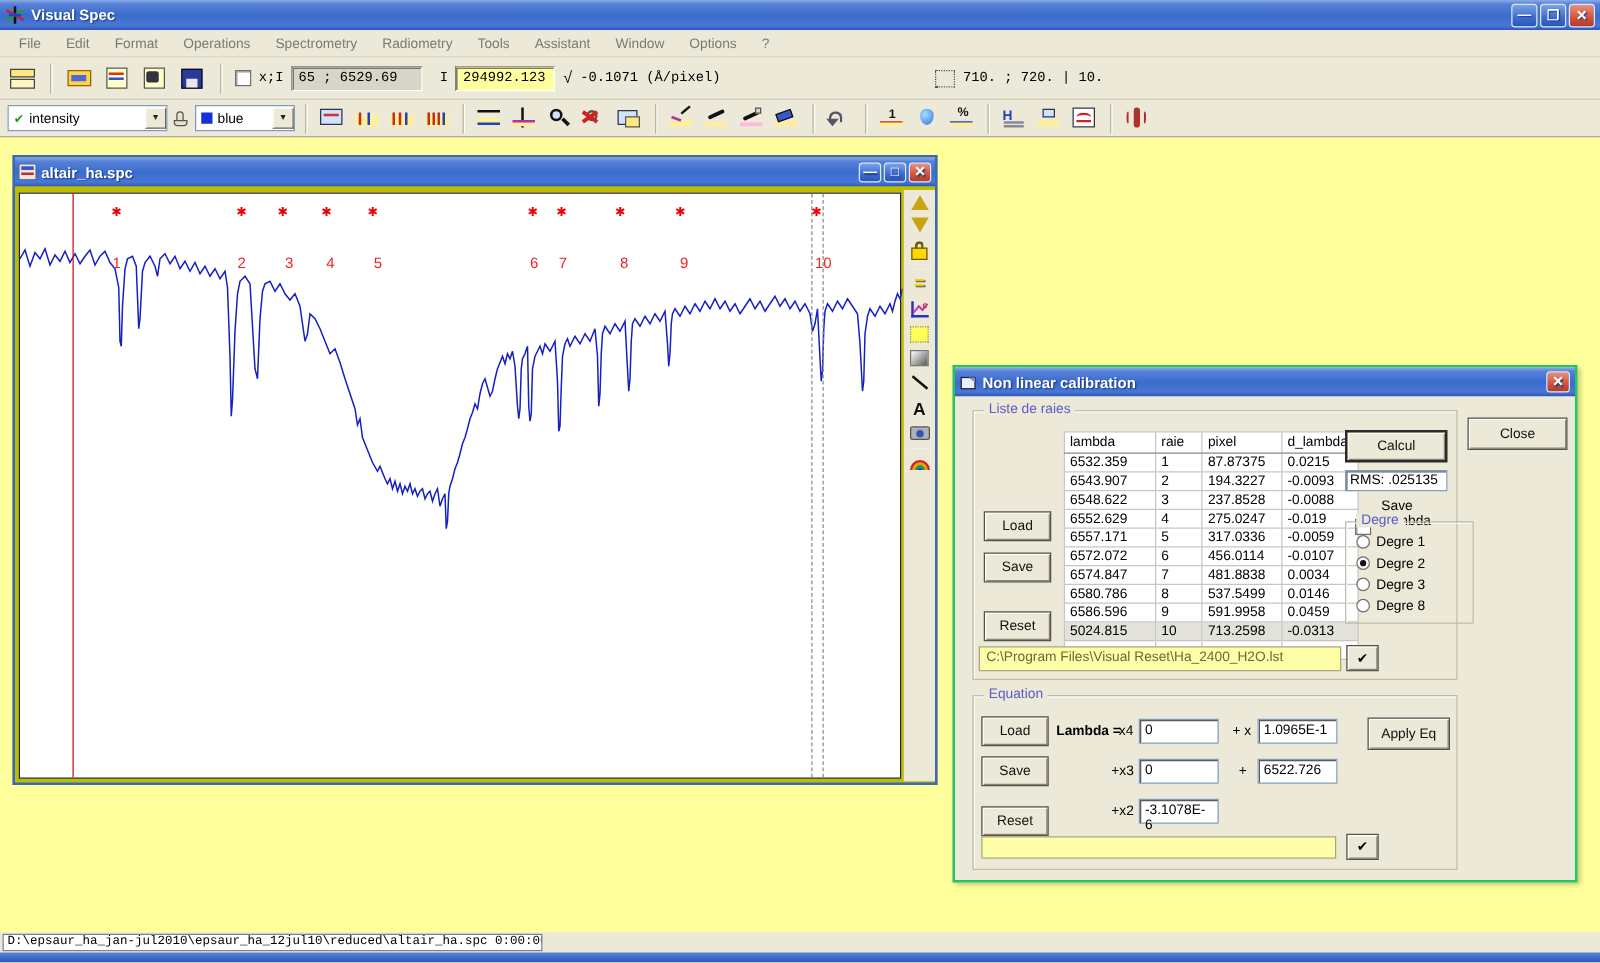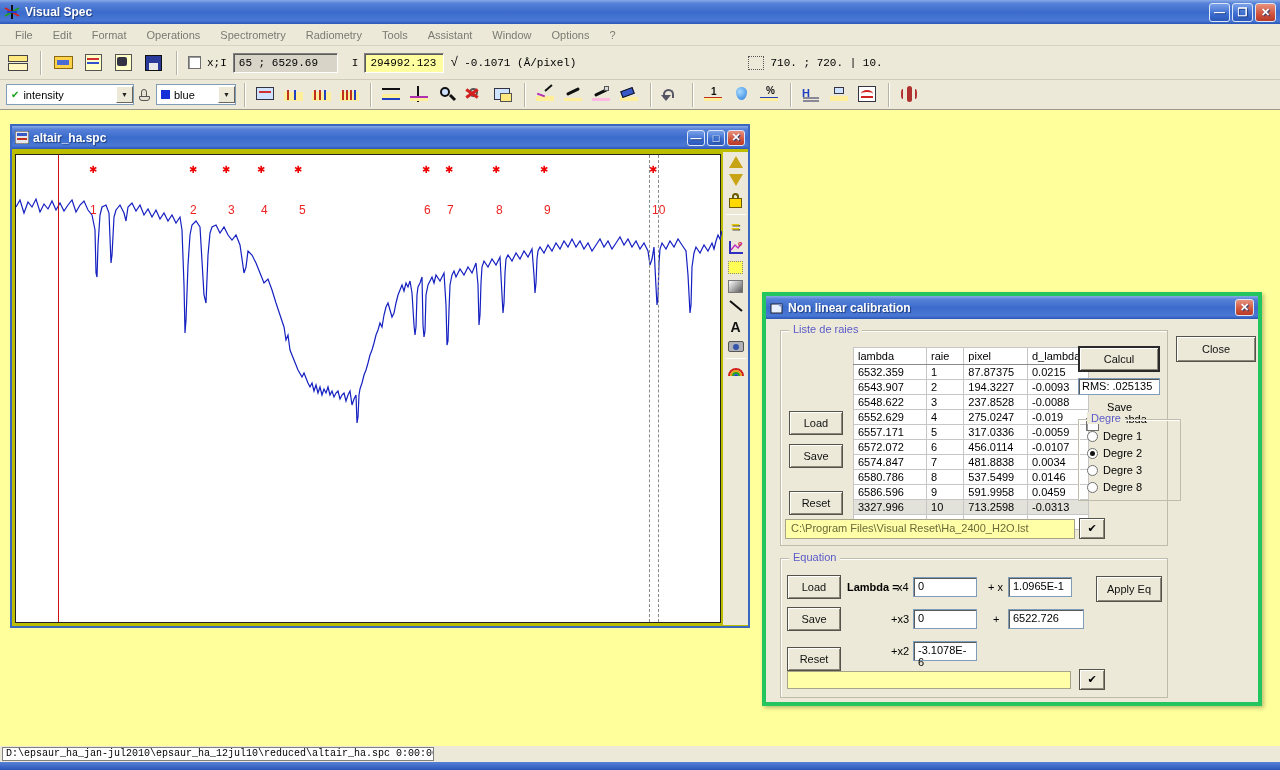--- a/index.html
+++ b/index.html
@@ -68,21 +68,21 @@
   .camico { width:16px; height:11px; background:#b0b0b8; border:1px solid #555; border-radius:2px; position:relative; }
   .camico i { position:absolute; left:4px; top:2px; width:6px; height:6px; border-radius:50%; background:#3355aa; display:block; }
 
   .redline { position:absolute; top:0; width:1px; height:100%; background:#cc1111; }
   .dash { position:absolute; top:0; width:0; height:100%; border-left:1px dashed #8a8a8a; }
   .mk { position:absolute; color:#ee0000; font-size:10px; }
   .mknum { position:absolute; color:#ee2222; font-size:12px; }
 
   
   .dialog { position:absolute; left:762px; top:182px; width:500px; height:414px;
-    border:4px solid #22c55e; background:#ece9d8; box-shadow:2px 2px 4px rgba(0,0,0,.25); }
+    border:2px solid #22c55e; background:#ece9d8; box-shadow:2px 2px 4px rgba(0,0,0,.25); }
   .dlg-title { height:23px; background:linear-gradient(to bottom,#88aae6 0%,#5781d8 14%,#3b6ccc 50%,#4a77d4 86%,#2a56b8 100%);
     color:#fff; font-weight:bold; font-size:12px; display:flex; align-items:center; padding:0 4px; gap:4px; text-shadow:1px 1px 1px #1c3b7a; }
   .group { position:absolute; border:1px solid #c0bcaa; box-shadow:inset 1px 1px 0 #fff; }
   .group > .glabel { position:absolute; top:-8px; left:8px; background:#ece9d8; padding:0 4px; color:#5a5ac8; }
   .btn { background:#ece9d8; border:1px solid #55524a; box-shadow:inset 1px 1px 0 #fff, inset -1px -1px 0 #8a8778;
     font-size:11px; color:#111; display:flex; align-items:center; justify-content:center; position:absolute; }
   .btn.default { border:2px solid #2a2a2a; }
   .sunken { border:1px solid #808080; border-bottom-color:#fff; border-right-color:#fff; box-shadow:inset 1px 1px 0 #5a5a5a; background:#fff; }
   table.raies { border-collapse:collapse; background:#fff; font-size:11px; }
   table.raies th, table.raies td { border:1px solid #c6c6c6; padding:0 4px; height:15px; font-weight:normal; text-align:left; }
@@ -468,21 +468,21 @@
               <td>537.5499</td>
               <td>0.0146</td>
             </tr>
         <tr>
               <td>6586.596</td>
               <td>9</td>
               <td>591.9958</td>
               <td>0.0459</td>
             </tr>
         <tr class="sel">
-              <td>3327.996</td>
+              <td>5024.815</td>
               <td>10</td>
               <td>713.2598</td>
               <td>-0.0313</td>
             </tr>
         <tr>
               <td></td>
               <td></td>
               <td></td>
               <td></td>
             </tr>
@@ -525,21 +525,21 @@
       <span style="position:absolute;left:66px;top:22px;font-weight:bold">Lambda =</span>
       <span style="position:absolute;left:116px;top:22px">x4</span>
       <div class="whitefield sunken" style="left:132px;top:18px;width:64px;height:20px">0</div>
       <span style="position:absolute;left:207px;top:22px">+ x</span>
       <div class="whitefield sunken" style="left:227px;top:18px;width:64px;height:20px">1.0965E-1</div>
       <div class="btn" style="left:315px;top:17px;width:66px;height:26px">Apply Eq</div>
 
       <span style="position:absolute;left:110px;top:54px">+x3</span>
       <div class="whitefield sunken" style="left:132px;top:50px;width:64px;height:20px">0</div>
       <span style="position:absolute;left:212px;top:54px">+</span>
-      <div class="whitefield sunken" style="left:227px;top:50px;width:76px;height:20px">6522.726</div>
+      <div class="whitefield sunken" style="left:227px;top:50px;width:64px;height:20px">6522.726</div>
 
       <span style="position:absolute;left:110px;top:86px">+x2</span>
       <div class="whitefield sunken" style="left:132px;top:82px;width:64px;height:20px">-3.1078E-6</div>
 
       <div class="ylw" style="left:6px;top:112px;width:284px;height:18px"></div>
       <div class="ckbtn" style="left:298px;top:110px">✔</div>
     </div>
   </div>
 </div>
 

